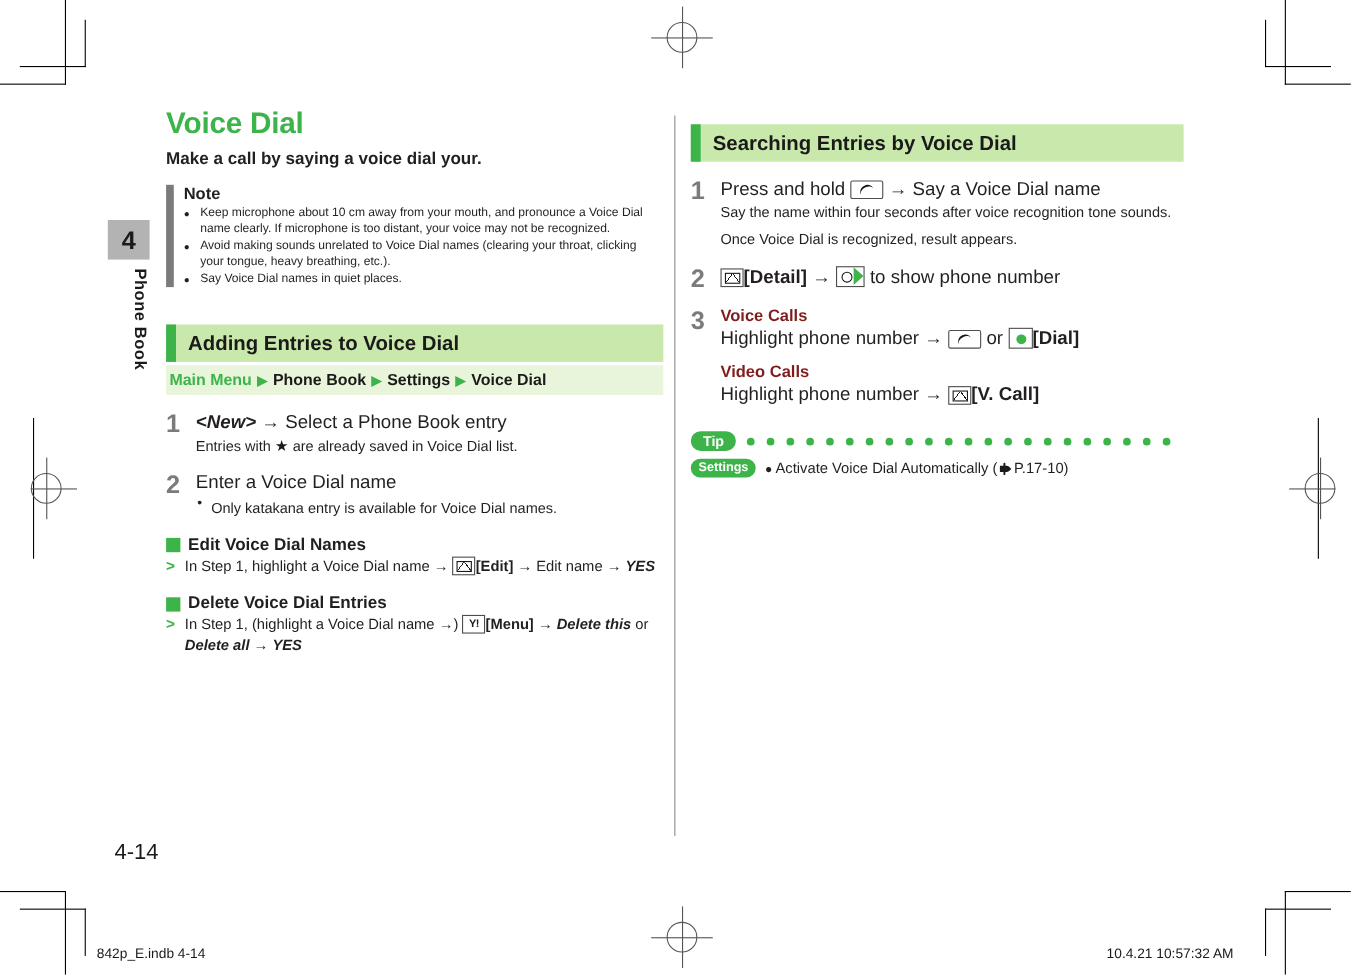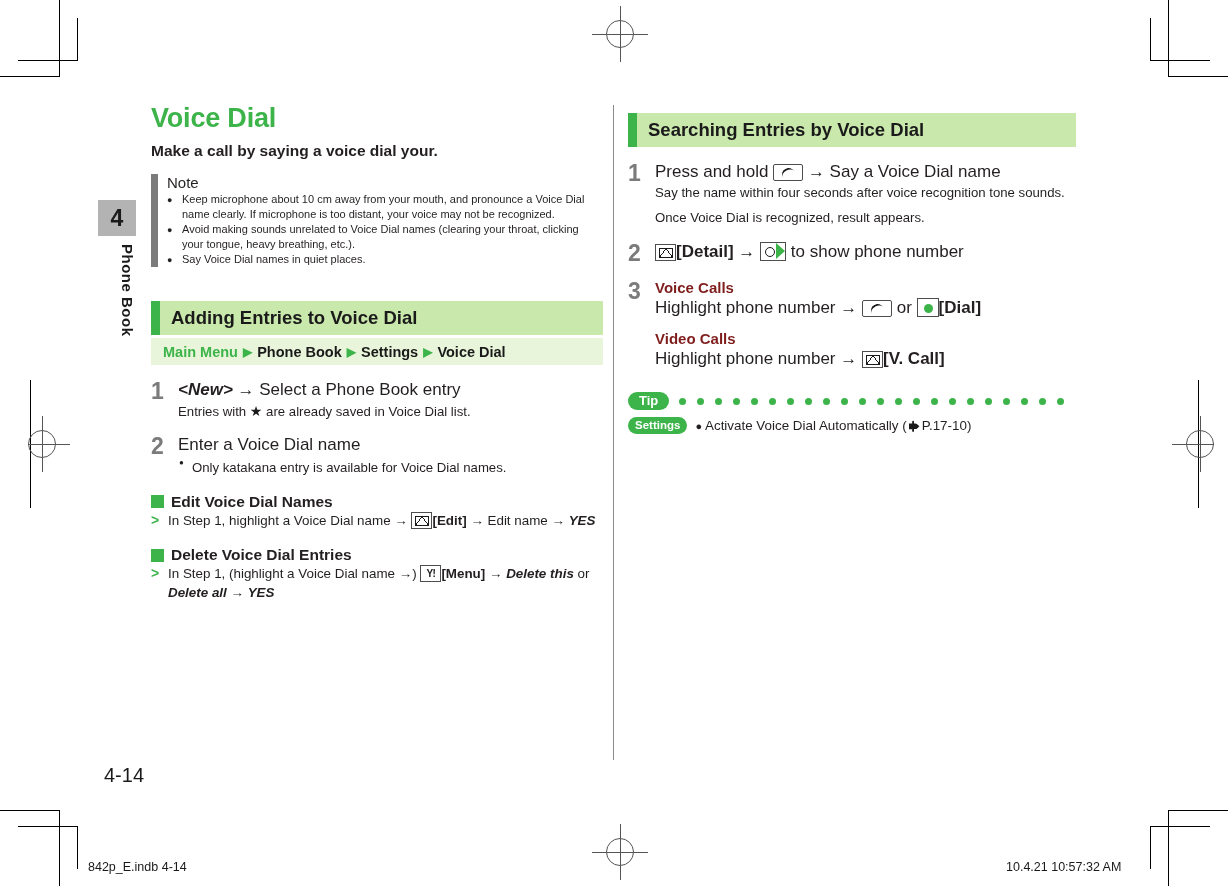--- a/index.html
+++ b/index.html
@@ -23,57 +23,57 @@
     width:38px;height:36px;background:#b3b3b3;color:#1a1a1a;
     font-size:23px;font-weight:bold;display:flex;align-items:center;justify-content:center;
   }
   .chapter-name{
     margin-top:6px;width:38px;font-size:15px;font-weight:bold;color:#1a1a1a;
     writing-mode:vertical-rl;text-orientation:mixed;letter-spacing:0.5px;
     display:flex;justify-content:flex-start;padding-top:2px;box-sizing:border-box;
   }
 
   
-  .col-left{position:absolute;left:151px;top:104px;width:452px;}
+  .col-left{position:absolute;left:151px;top:98px;width:452px;}
   .col-right{position:absolute;left:628px;top:113px;width:448px;}
   .col-divider{position:absolute;left:613px;top:105px;width:1px;height:655px;background:#8c8c8c;}
 
   
   .title{
     color:#3cb44a;font-size:27px;font-weight:bold;letter-spacing:-0.2px;
     line-height:1.1;margin:0 0 8px 0;
   }
   .subtitle{font-size:15.5px;font-weight:bold;color:#231f20;margin:0 0 14px 0;}
 
   
   .note{position:relative;padding-left:16px;margin-bottom:34px;}
   .note::before{
     content:"";position:absolute;left:0;top:0;bottom:0;width:7px;background:#7b7b7b;
   }
-  .note-title{font-size:15px;font-weight:normal;margin:0 0 1px 0;}
+  .note-title{font-size:15px;font-weight:bold;margin:0 0 1px 0;}
   .note-list{list-style:none;margin:0;padding:0;}
   .note-list li{
     position:relative;padding-left:15px;font-size:11px;line-height:1.37;margin-bottom:0px;
   }
   .note-list li::before{
     content:"\25CF";position:absolute;left:0;top:0px;font-size:9px;color:#231f20;line-height:1.9;
   }
 
   
   .sec-head{
     background:#c9e8ab;height:34px;display:flex;align-items:center;
     margin-bottom:0px;position:relative;
   }
   .sec-head .bar{width:9px;height:34px;background:#3cb44a;flex:0 0 auto;}
   .sec-head .txt{font-size:18.5px;font-weight:bold;color:#1a1a1a;padding-left:11px;}
 
   
   .crumbs{
     background:#e9f5da;height:27px;display:flex;align-items:center;
-    font-size:14.5px;font-weight:bold;padding-left:12px;margin-top:3px;margin-bottom:14px;
+    font-size:14.5px;font-weight:bold;padding-left:3px;margin-top:3px;margin-bottom:14px;
   }
   .crumbs .first{color:#3cb44a;}
   .crumbs .arrow{color:#3cb44a;margin:0 5px;font-size:12px;}
   .crumbs .item{color:#1a1a1a;}
 
   
   .step{display:flex;margin-bottom:10px;}
   .step .n{
     font-size:23px;font-weight:bold;color:#7b7b7b;width:27px;flex:0 0 auto;
     line-height:1.0;padding-top:1px;

